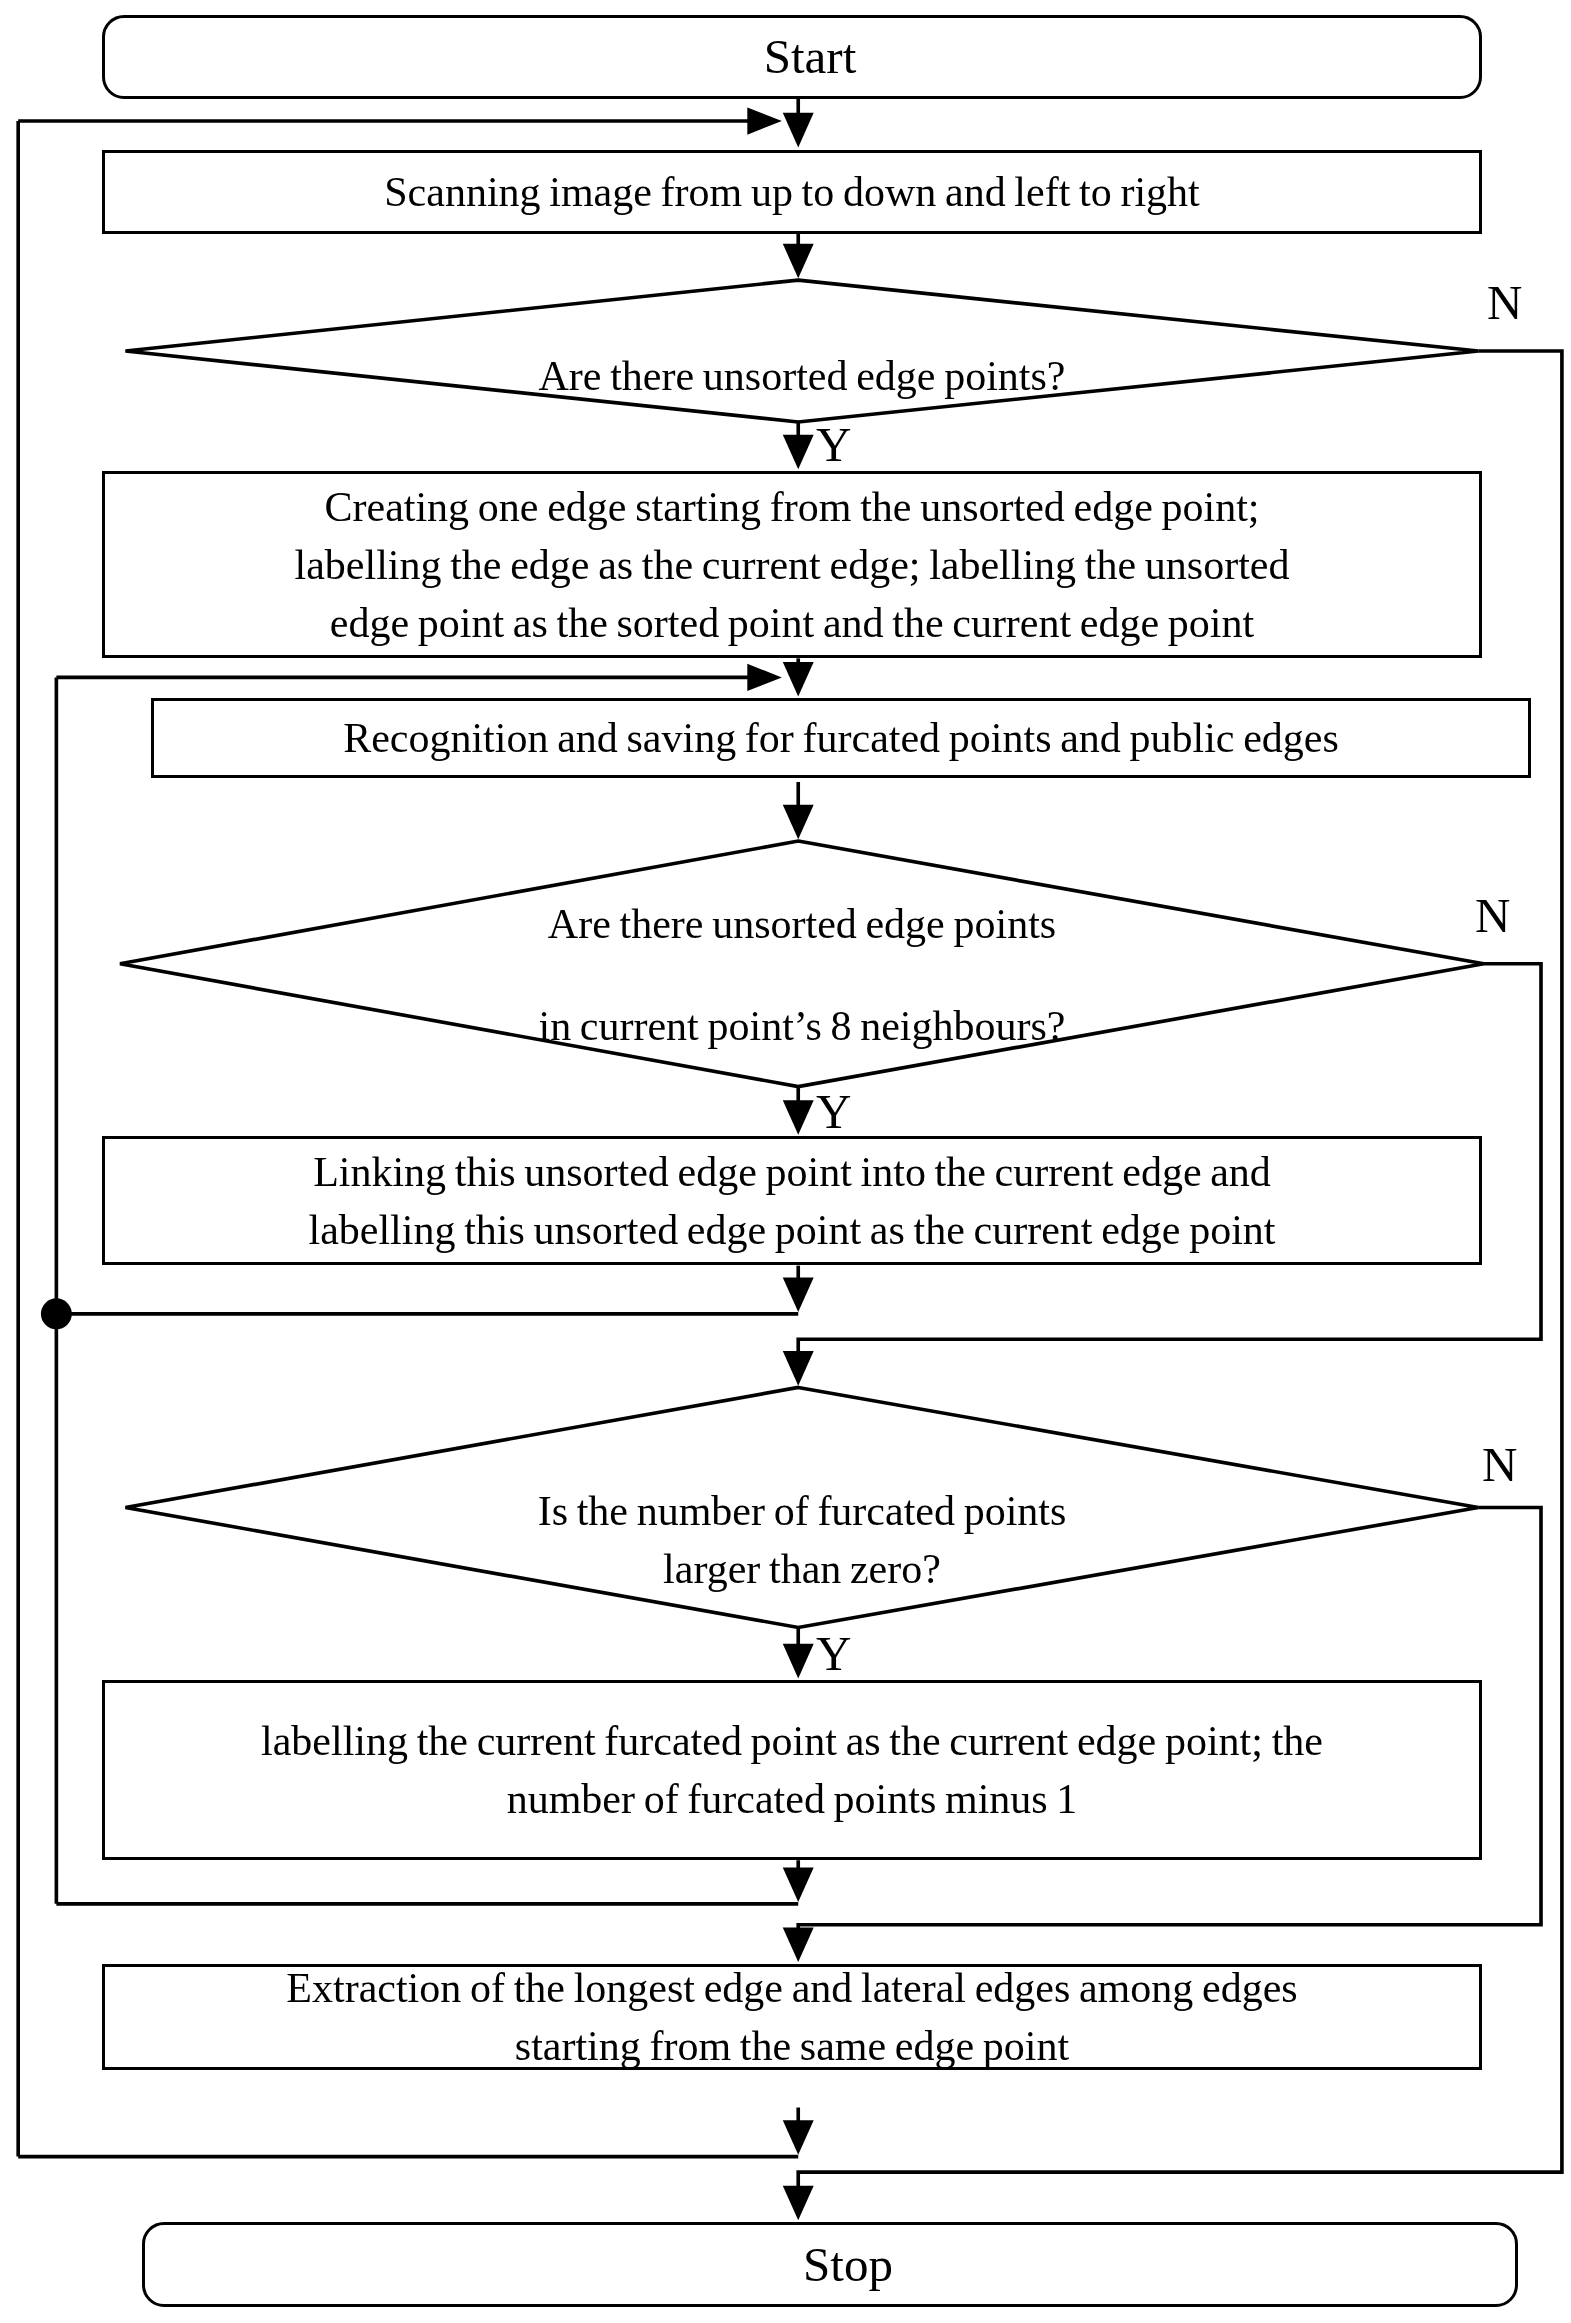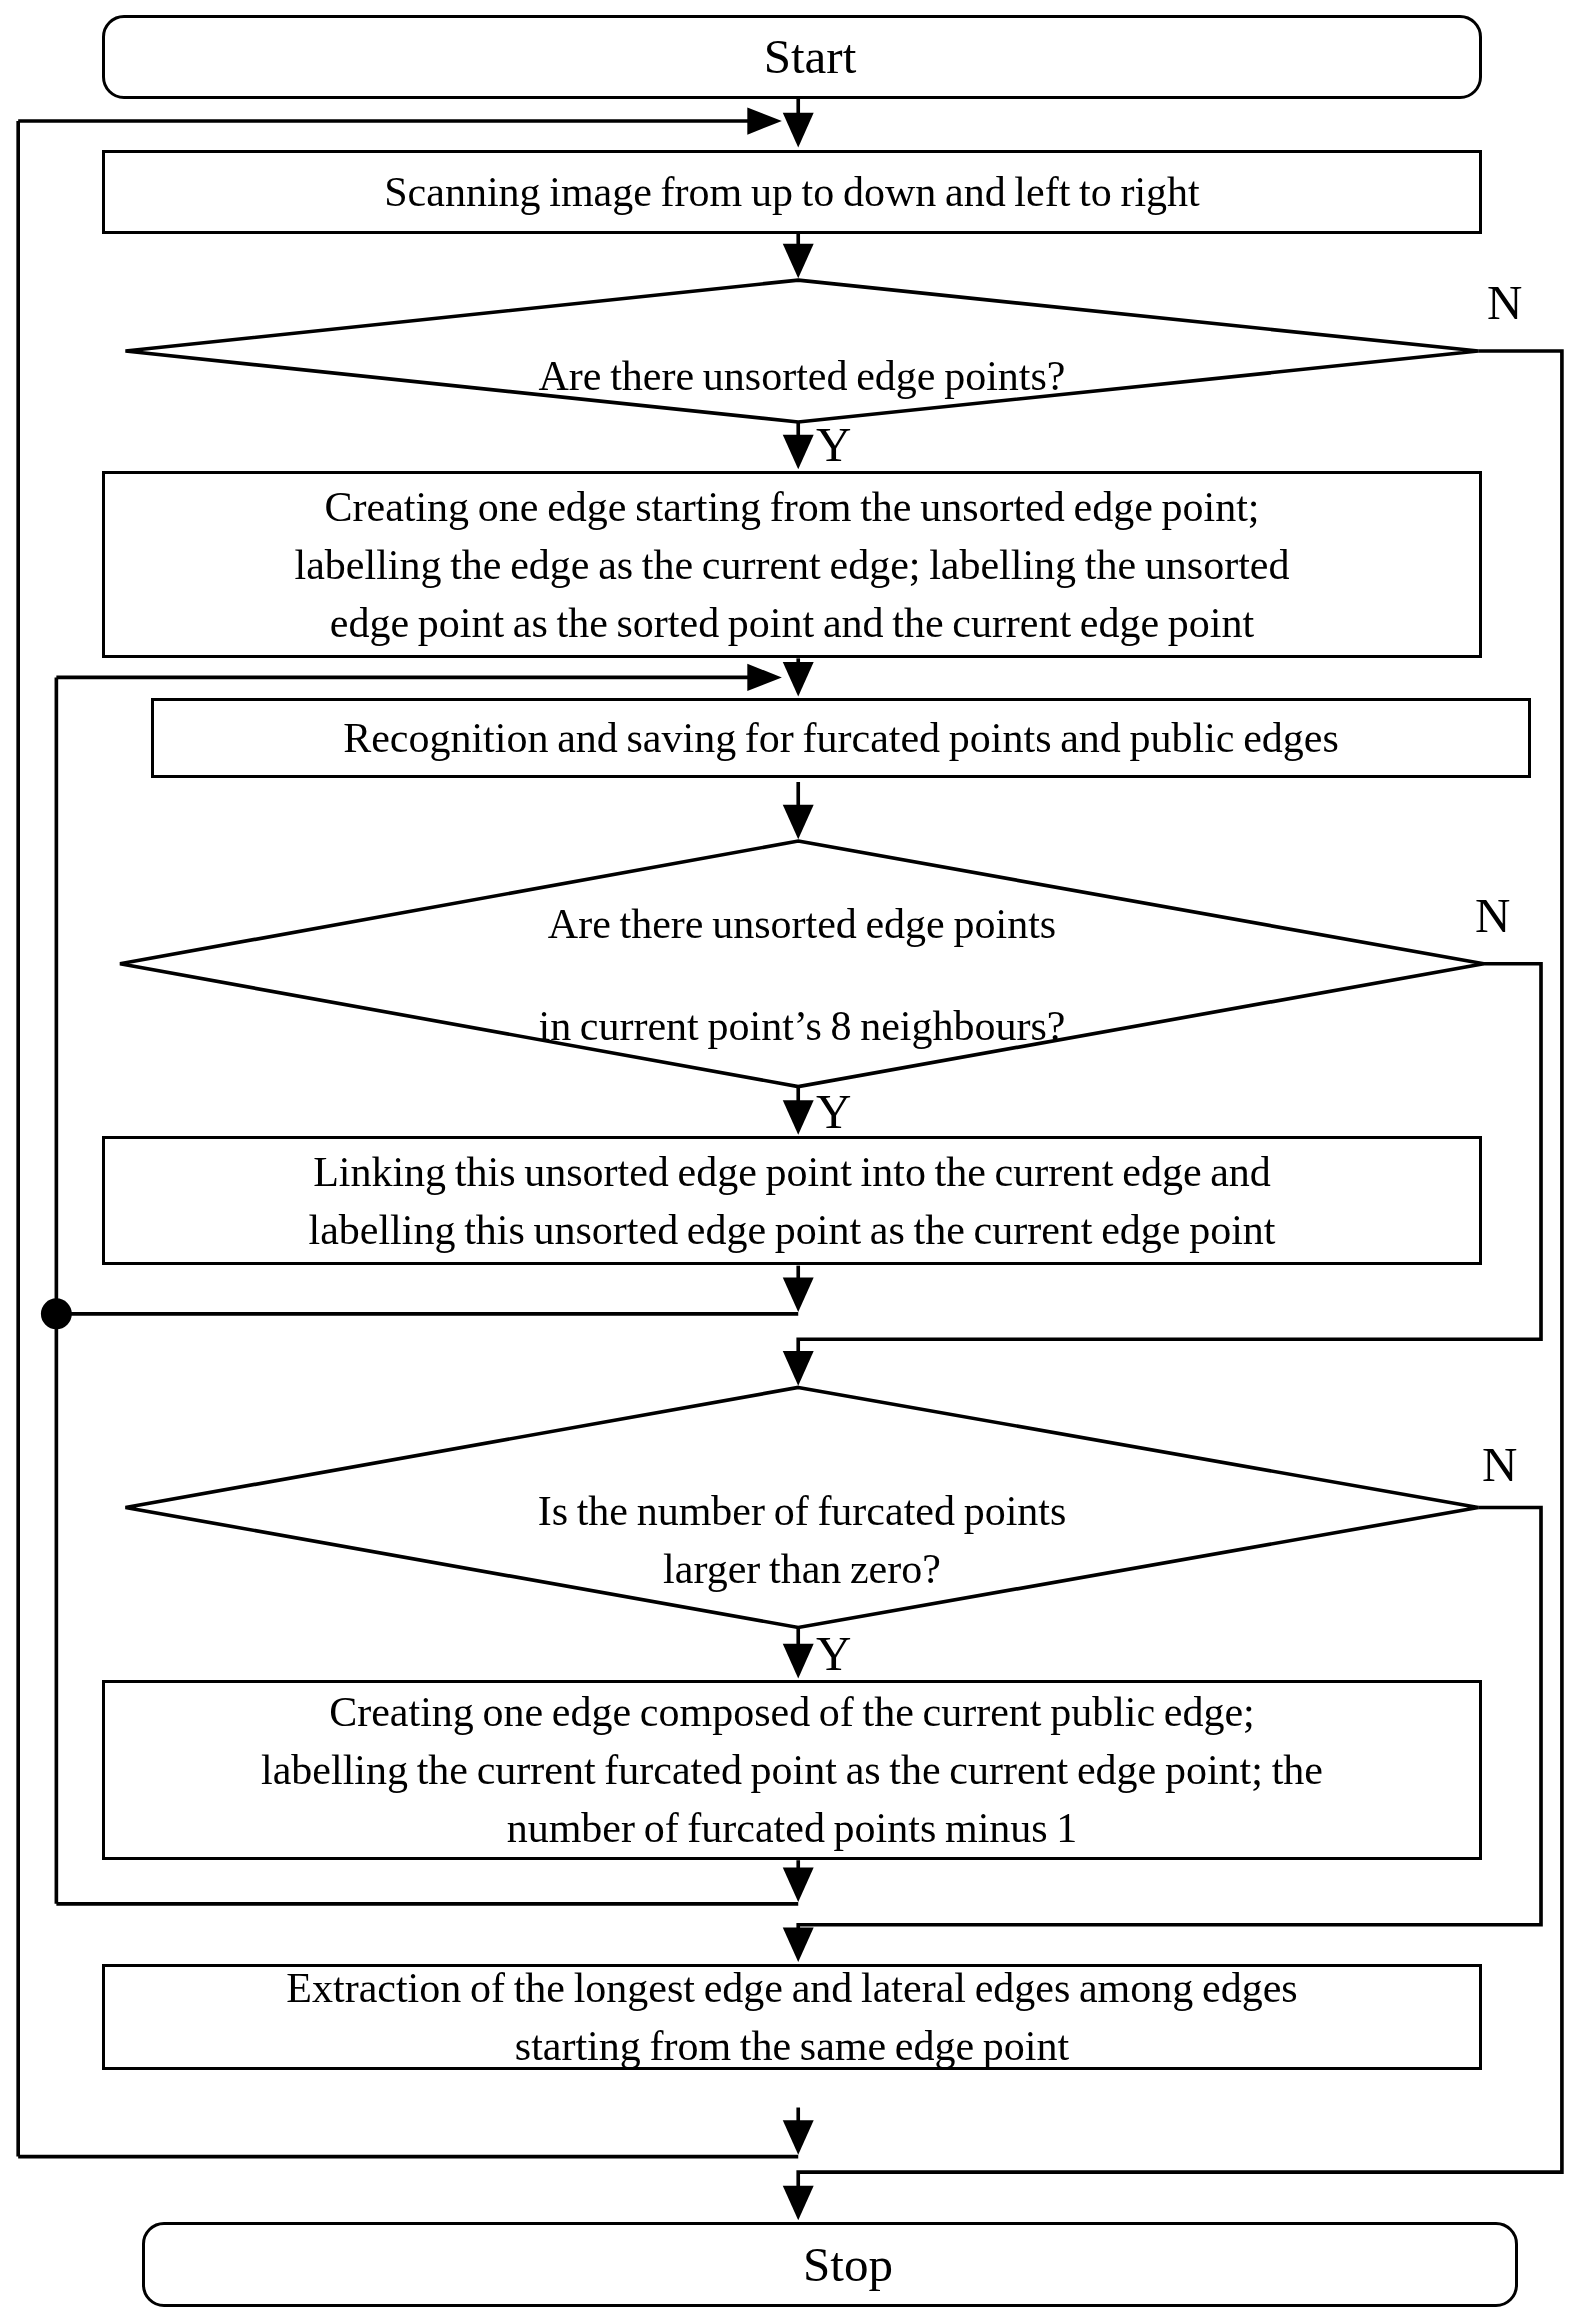--- a/index.html
+++ b/index.html
@@ -108,21 +108,20 @@
   <div class="node" style="left:112px;top:698px;width:1380px;height:80px;margin-left:39px;">
     <div class="tline">Recognition and saving for furcated points and public edges</div>
   </div>
 
   <div class="node" style="left:102px;top:1136px;width:1380px;height:129px;">
     <div class="tline">Linking this unsorted edge point into the current edge and</div>
     <div class="tline">labelling this unsorted edge point as the current edge point</div>
   </div>
 
   <div class="node" style="left:102px;top:1680px;width:1380px;height:180px;">
-    <div class="tline">Creating one edge composed of the current public edge;</div>
     <div class="tline">labelling the current furcated point as the current edge point; the</div>
     <div class="tline">number of furcated points minus 1</div>
   </div>
 
   <div class="node" style="left:102px;top:1964px;width:1380px;height:106px;">
     <div class="tline">Extraction of the longest edge and lateral edges among edges</div>
     <div class="tline">starting from the same edge point</div>
   </div>
 
   <div class="node terminal" style="left:102px;top:2222px;width:1376px;height:85px;margin-left:40px;">

